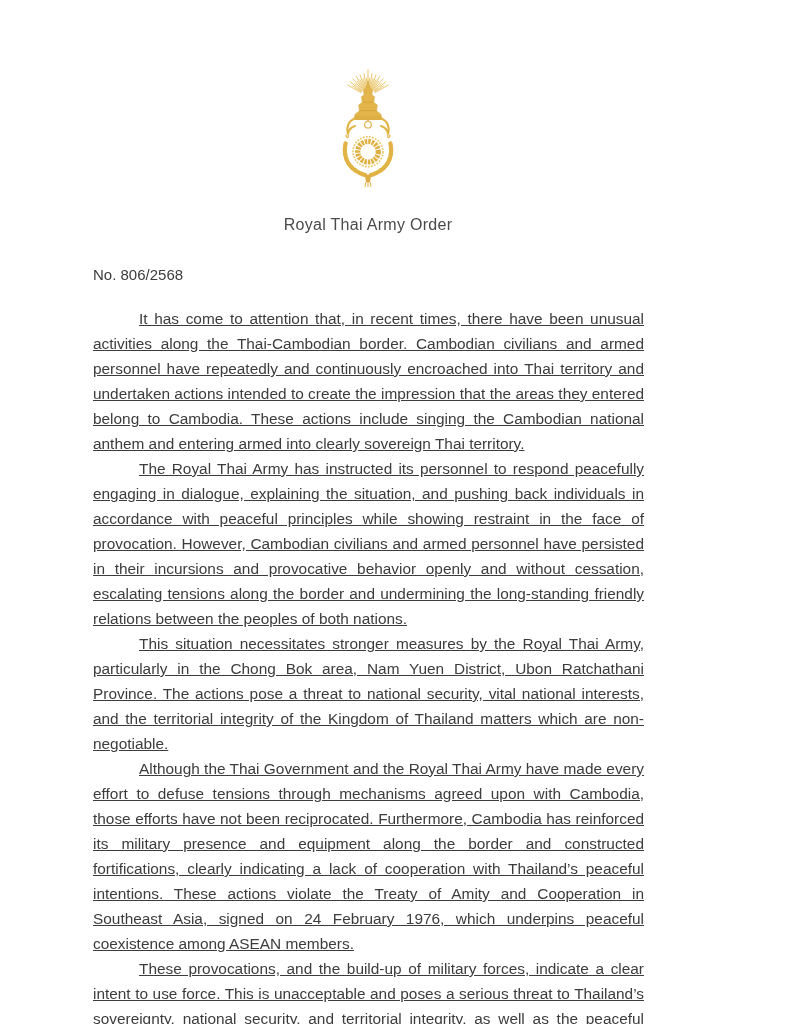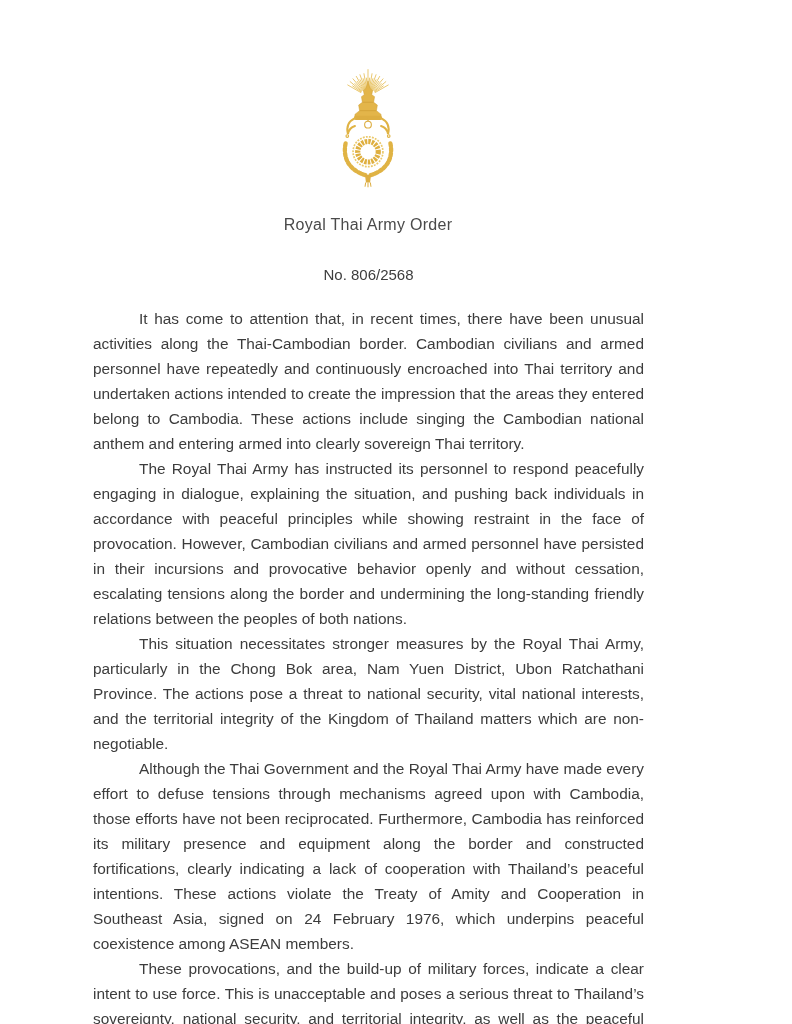--- a/index.html
+++ b/index.html
@@ -35,36 +35,36 @@
     font-weight: 400;
     color: #4a4a4a;
     letter-spacing: 0.3px;
     margin-top: 8px;
   }
   .doc-meta {
     margin: 27px 92px 0 93px;
     font-size: 15px;
     color: #3d3d3d;
     line-height: 28px;
-    text-align: center;
   }
   .doc-meta div {
     white-space: nowrap;
   }
   .doc-body {
     margin: 17px 92px 0 93px;
     font-size: 15.4px;
     color: #3c3c3c;
     line-height: 25px;
     text-align: justify;
     text-justify: inter-word;
   }
   .doc-body p {
     margin: 0;
     text-indent: 46px;
+    text-decoration: underline;
   }
 </style>
 </head>
 <body>
 
 <div class="page">
 
   <div class="emblem-wrap">
     <svg class="emblem" viewBox="0 0 100 150" aria-hidden="true">
 

